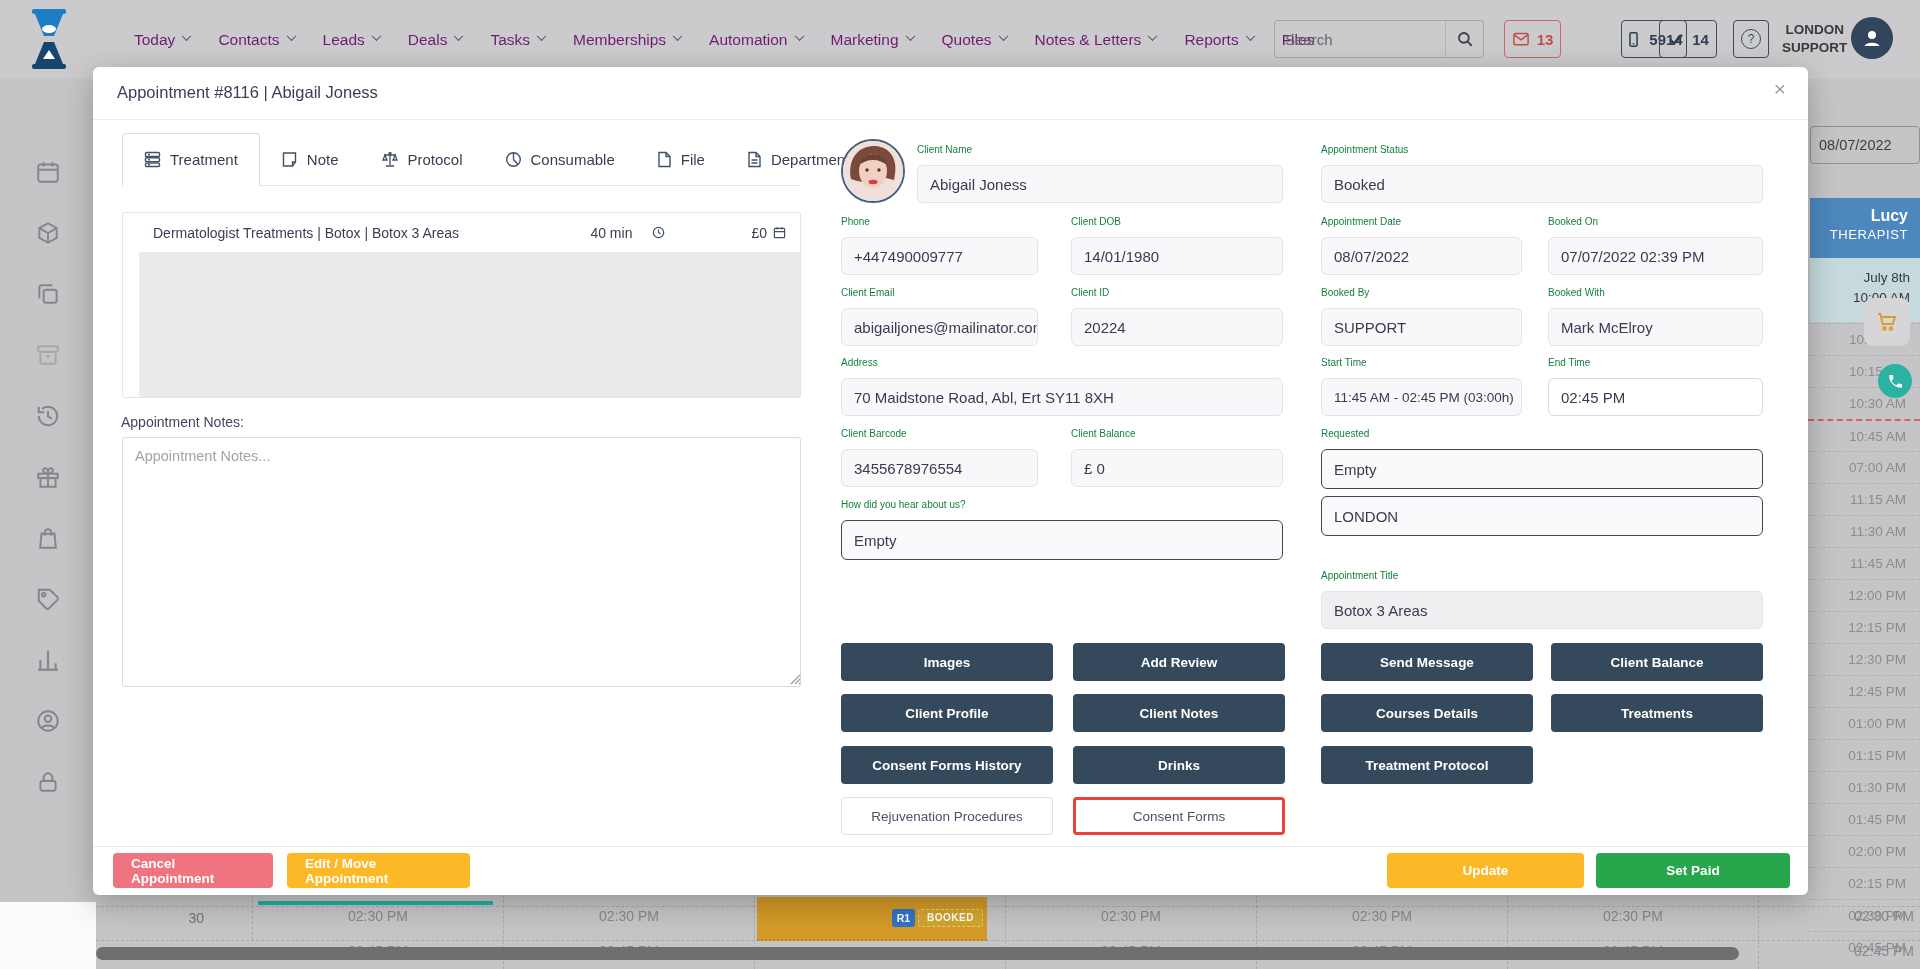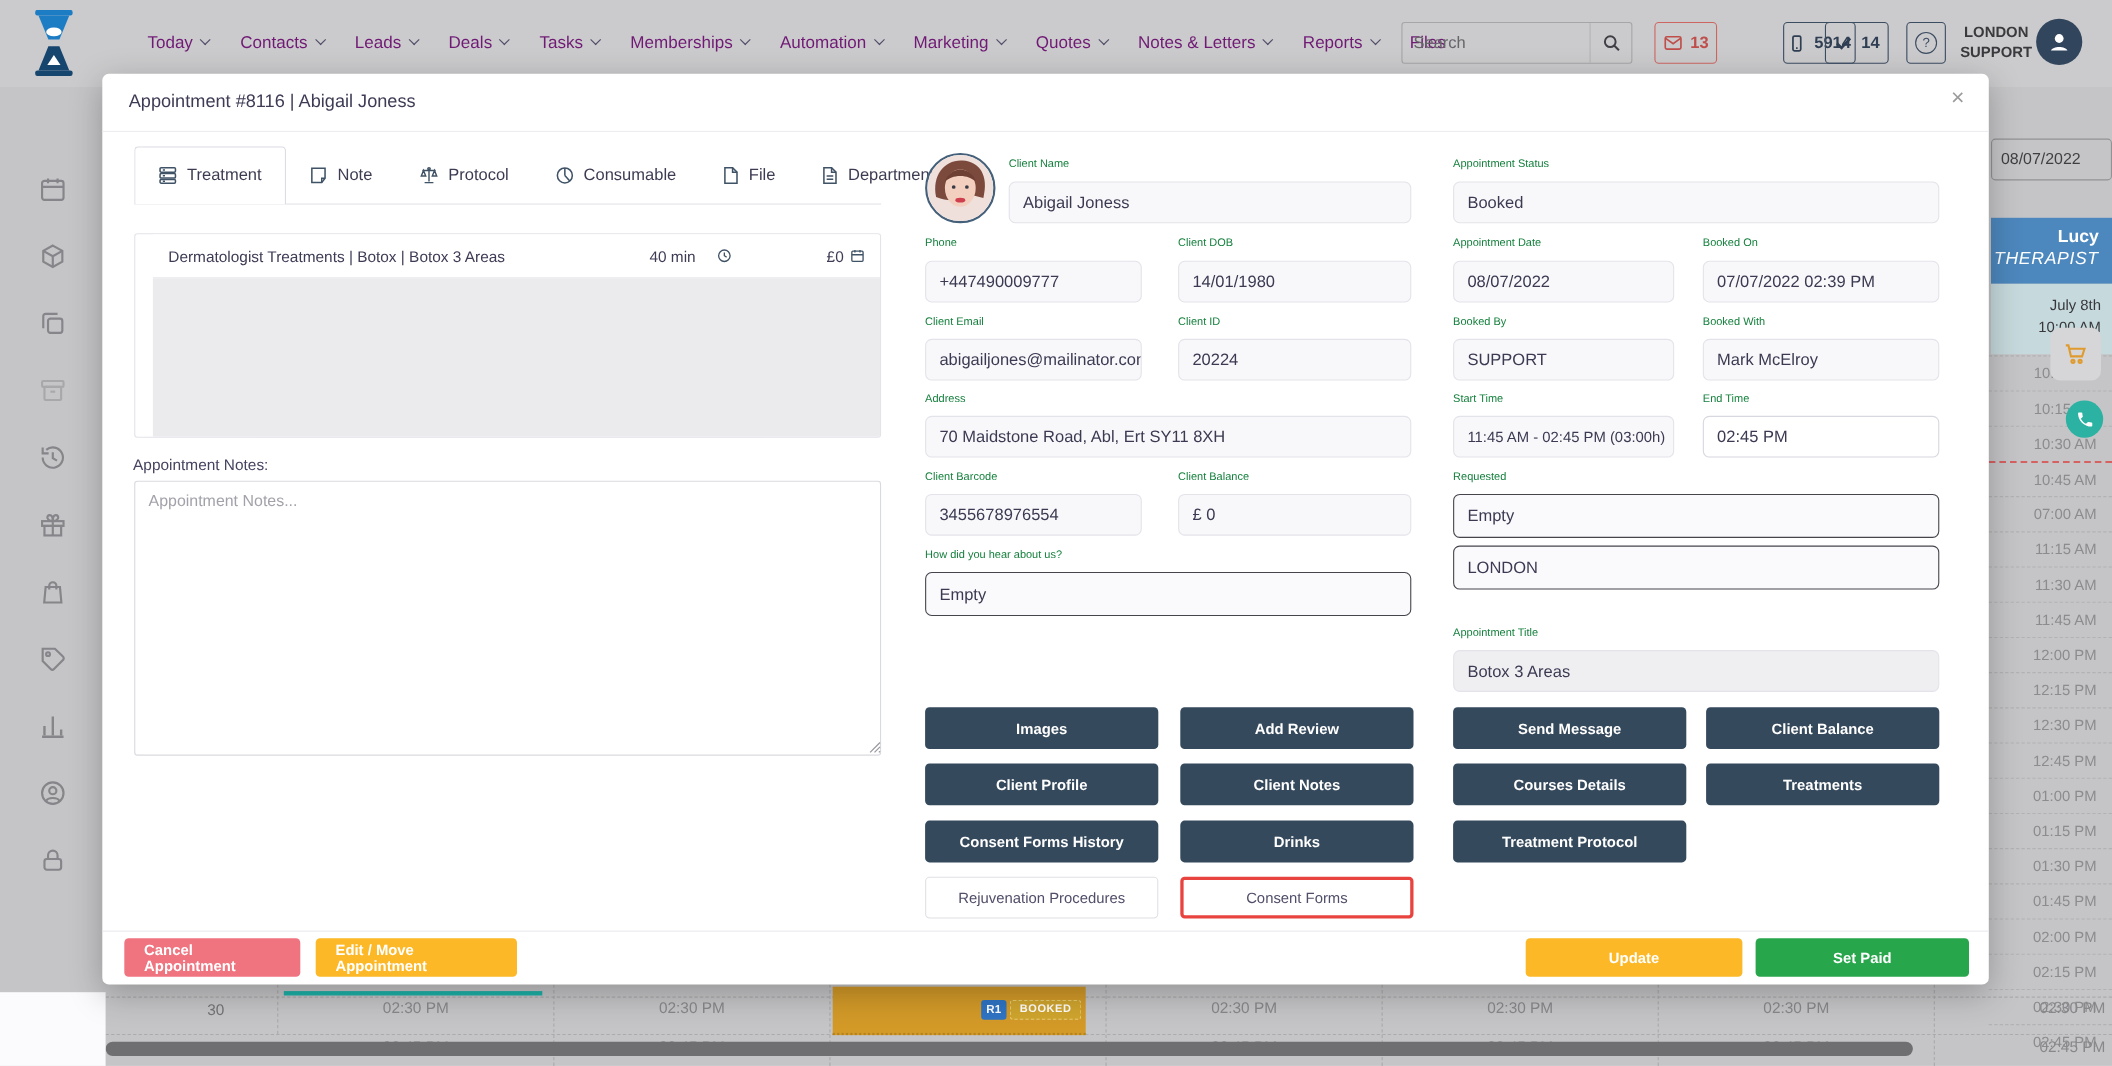--- a/index.html
+++ b/index.html
@@ -27,21 +27,21 @@
 
   
   .sidebar { position:absolute; left:0; top:79px; width:96px; bottom:0; z-index:1; }
   .side-ic { position:absolute; left:35px; width:26px; height:26px; }
 
   
   .rstrip { position:absolute; left:1808px; top:79px; width:112px; bottom:0; z-index:1; }
   .date-box { position:absolute; left:2px; top:47px; width:110px; height:38px; border:1px solid #929294; border-radius:4px; display:flex; align-items:center; padding-left:8px; font-size:14.5px; color:#3f3f43; }
   .staff-head { position:absolute; left:2px; top:119px; width:110px; height:60px; background:#4c87bd; color:#fff; text-align:right; padding:9px 12px 0 0; }
   .staff-name { font-size:16px; font-weight:bold; }
-  .staff-role { font-size:16px; letter-spacing:.6px; margin-top:2px;font-style:italic; }
+  .staff-role { font-size:13px; letter-spacing:.6px; margin-top:2px; }
   .day-cell { position:absolute; left:2px; top:179px; width:110px; height:64px; background:#c6d9dc; text-align:right; padding:10px 10px 0 0; font-size:13.5px; color:#38383c; line-height:20px; }
   .time-rows { position:absolute; left:0; top:244px; width:112px; }
   .time-row { height:32px; line-height:32px; text-align:right; padding-right:14px; font-size:13.5px; color:#8c8c8e; border-top:1px dashed #b2b2b4; }
   .time-row.current { border-top:2px dashed #d66161; }
   .cart-btn { position:absolute; left:56px; top:219px; width:46px; height:48px; background:#d6d6d8; border-radius:9px; display:flex; align-items:center; justify-content:center; z-index:5; cursor:pointer; }
   .phone-btn { position:absolute; left:70px; top:285px; width:34px; height:34px; background:#2cb2a2; border-radius:50%; display:flex; align-items:center; justify-content:center; z-index:5; cursor:pointer; }
 
   
   .bstrip { position:absolute; left:96px; top:895px; width:1824px; height:74px; z-index:1; }
   .btm-gutter { position:absolute; left:0; top:0; width:157px; height:45px; border-right:1px dashed #aaaaac; font-size:14px; color:#737377; display:flex; align-items:center; justify-content:flex-end; padding-right:48px; }

